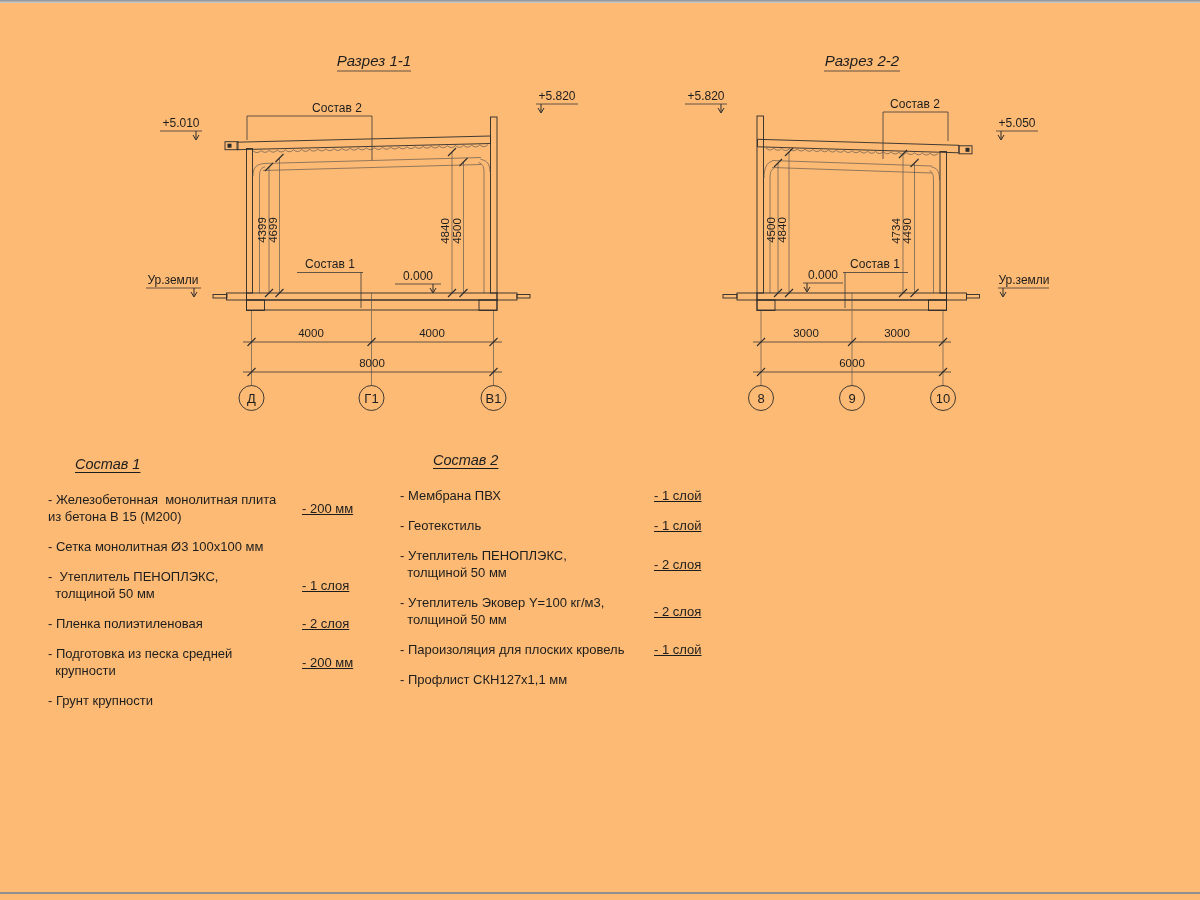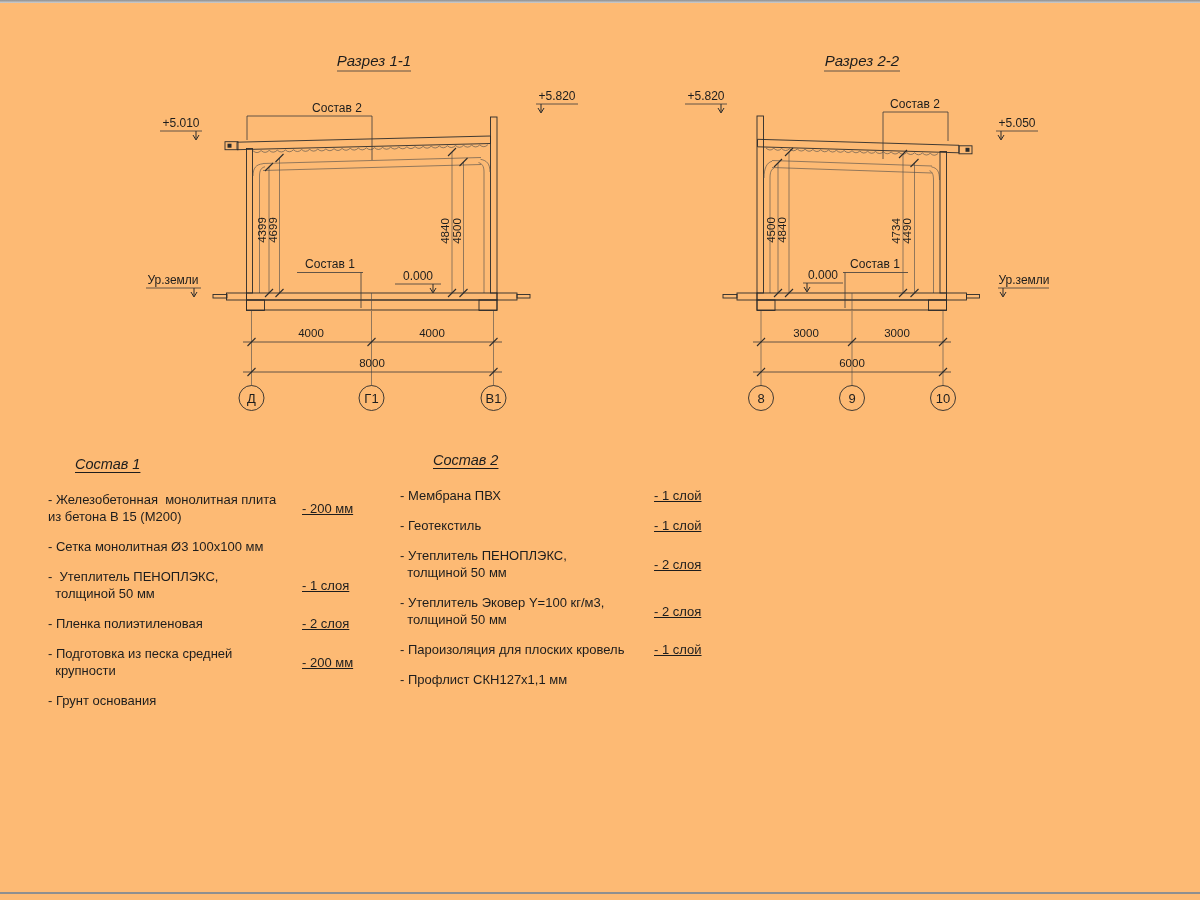--- a/index.html
+++ b/index.html
@@ -279,21 +279,21 @@
         <div class="mi">
           <div class="mi-name">- Пленка полиэтиленовая</div>
           <div class="mi-qty">-  2 слоя</div>
         </div>
         <div class="mi">
           <div class="mi-name">- Подготовка из песка средней
   крупности</div>
           <div class="mi-qty">- 200 мм</div>
         </div>
         <div class="mi">
-          <div class="mi-name">- Грунт основания</div>
+          <div class="mi-name">- Грунт крупности</div>
           <div class="mi-qty"></div>
         </div>
       </div>
   </div>
   <div class="mat-list" id="list-1">
     <div class="list-title">Состав 2</div>
     <div class="list-items">
         <div class="mi">
           <div class="mi-name">- Мембрана ПВХ</div>
           <div class="mi-qty">- 1 слой</div>

